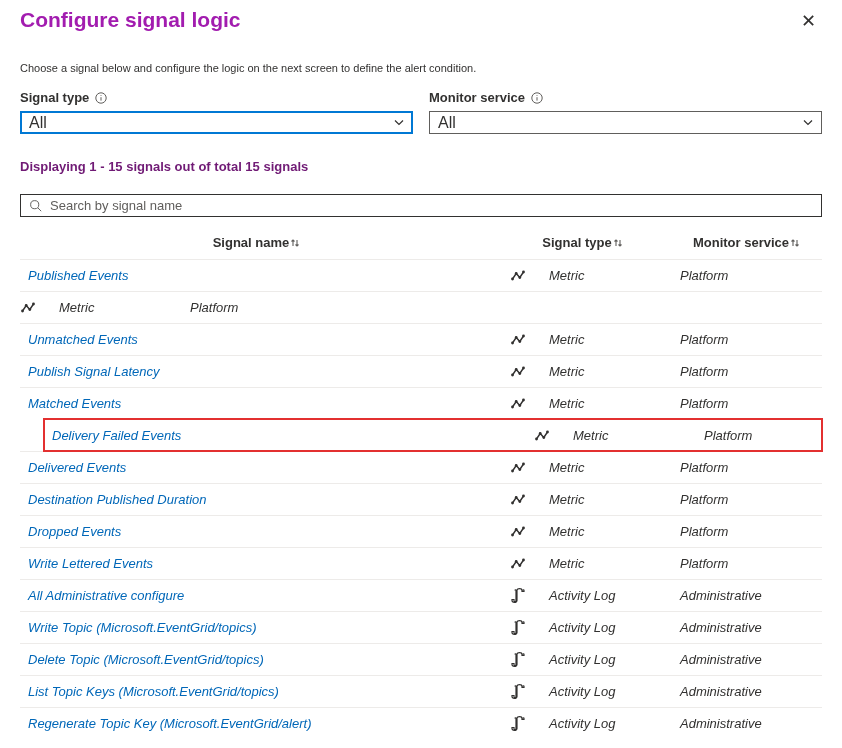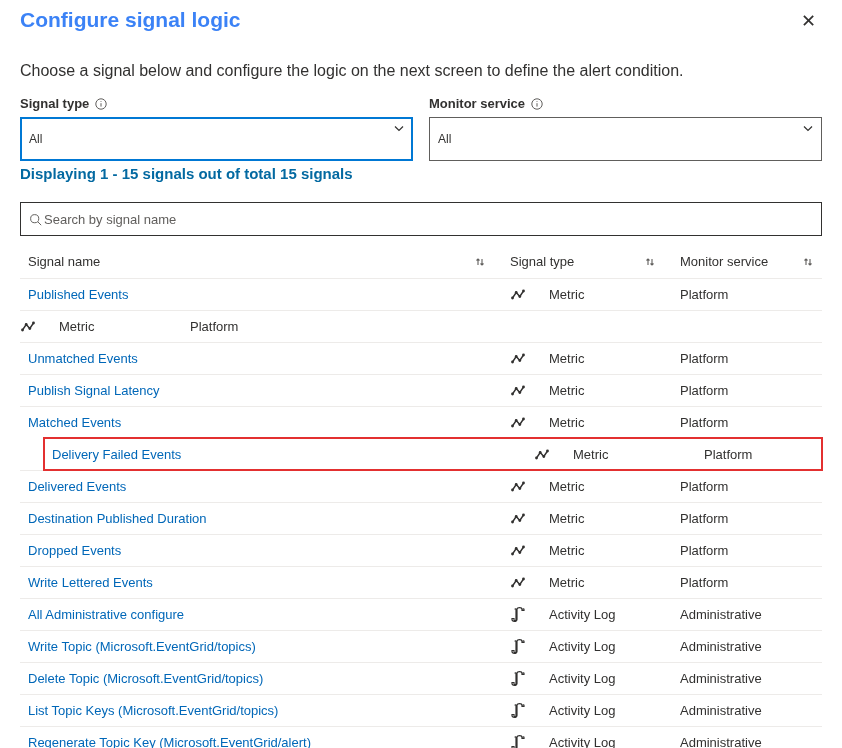--- a/index.html
+++ b/index.html
@@ -13,33 +13,33 @@
     }
     .header-row {
       display: flex;
       justify-content: space-between;
       align-items: flex-start;
       padding-top: 8px;
     }
     .title {
       font-size: 21px;
       font-weight: 600;
-      color: #3b82f6;
+      color: #a21caf;
     }
     .close-btn {
       font-size: 18px;
       color: #323130;
       cursor: pointer;
       padding: 4px 6px;
       line-height: 1;
       font-weight: 300;
     }
     .description {
       margin-top: 28px;
-      font-size: 16px;
+      font-size: 11px;
       color: #323130;
     }
     .filters-row {
       display: flex;
       gap: 16px;
       margin-top: 16px;
       width: 100%;
     }
     .filter-group {
       flex: 1;
@@ -62,57 +62,57 @@
       width: 12px;
       height: 12px;
       color: #605e5c;
     }
     .select-wrap {
       position: relative;
       height: 26px;
     }
     .select-wrap select {
       width: 100%;
-      height: 44px;
+      height: 23px;
       border: 1px solid #605e5c;
       background: #fff;
       padding: 2px 28px 2px 8px;
-      font-size: 12px;
+      font-size: 16px;
       font-family: inherit;
       color: #323130;
       appearance: none;
       -webkit-appearance: none;
       outline: none;
     }
     .select-wrap.focused select {
       border: 2px solid #0078d4;
       padding: 1px 27px 1px 7px;
     }
     .chevron {
       position: absolute;
       right: 8px;
       top: 50%;
       transform: translateY(-50%);
       pointer-events: none;
       color: #323130;
     }
     .count-line {
       margin-top: 22px;
-      font-size: 15px;
+      font-size: 13px;
       font-weight: 600;
-      color: #0369a1;
+      color: #701a75;
     }
     .search-wrap {
       margin-top: 20px;
       border: 1px solid #323130;
-      height: 34px;
+      height: 23px;
       display: flex;
       align-items: center;
       padding: 0 8px;
-      gap: 2px;
+      gap: 8px;
     }
     .search-wrap svg {
       flex: none;
       color: #605e5c;
     }
     .search-wrap input {
       border: none;
       outline: none;
       flex: 1;
       font-size: 13px;
@@ -128,39 +128,40 @@
       width: 100%;
     }
     .th-row {
       display: flex;
       align-items: center;
       height: 32px;
       border-bottom: 1px solid transparent;
     }
     .th {
       font-size: 13px;
-      font-weight: 400;
-      color: #323130;
-      display: flex;
-      align-items: center;
-      justify-content: space-between;
+      font-weight: 700;
+      color: #323130;
+      display: flex;
+      align-items: center;
+      justify-content: center;
       padding-right: 24px;
     }
     .col-name { flex: 0 0 490px; padding-left: 8px; }
     .col-type { flex: 0 0 170px; }
     .col-svc  { flex: 1; padding-right: 8px; }
     .sort-icon {
       color: #605e5c;
       display: inline-flex;
     }
     .tr {
       display: flex;
       align-items: center;
       height: 32px;
       border-top: 1px solid #edebe9;
+      font-style: italic;
     }
     .tr.highlight {
       outline: 2px solid #e33030;
       outline-offset: -1px;
       position: relative;
       z-index: 1;
       margin-left: 24px;
     }
     .td { font-size: 13px; color: #323130; }
     .td.col-name { padding-left: 8px; }

